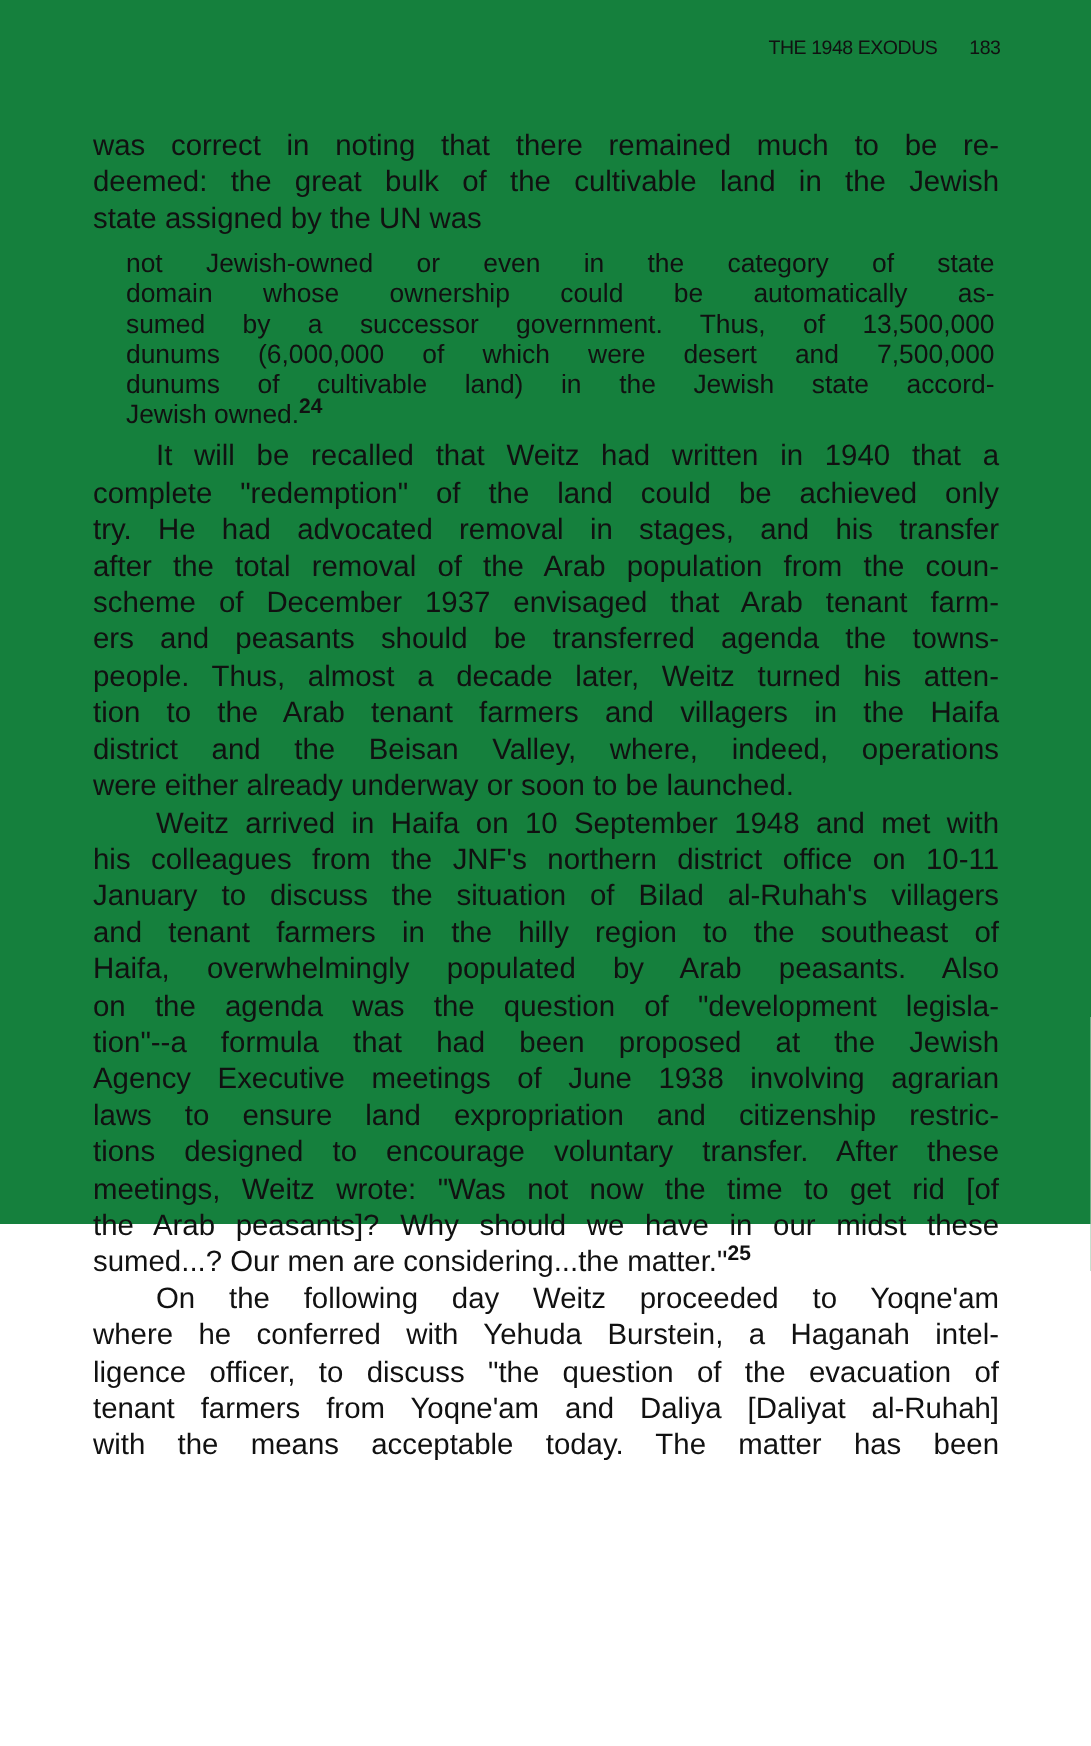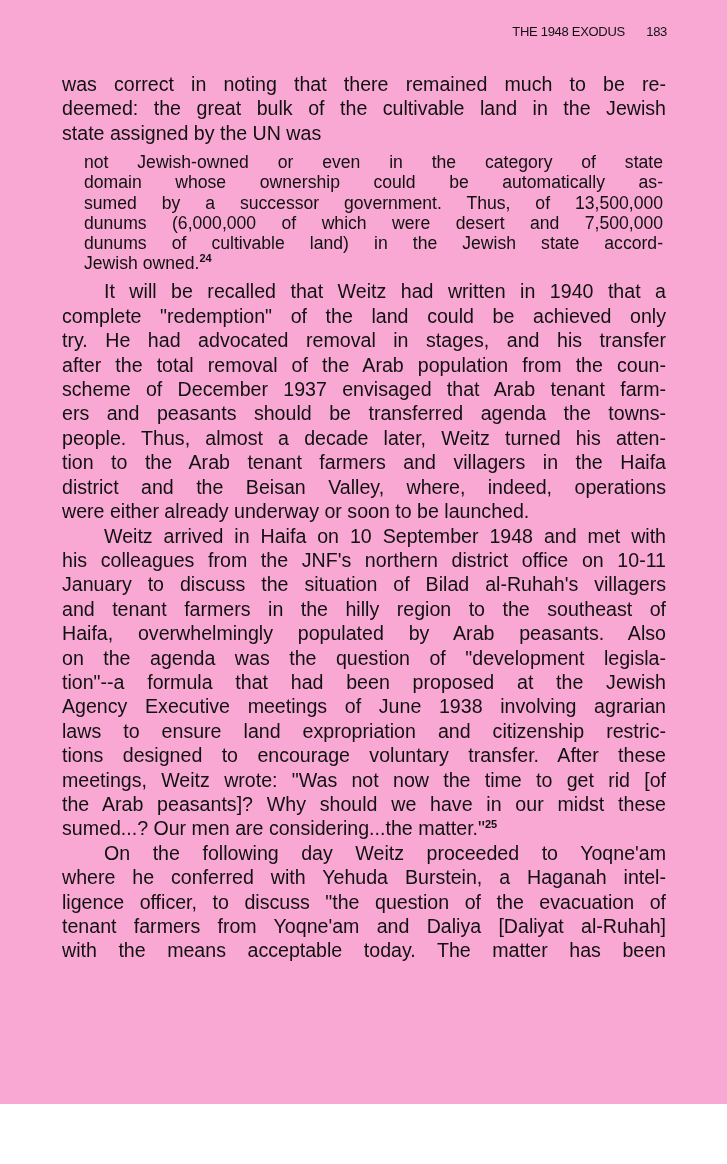--- a/index.html
+++ b/index.html
@@ -1,25 +1,25 @@
 <!DOCTYPE html>
 <html><head>
 <meta charset="utf-8">
 <style>
   html, body { margin: 0; padding: 0; background: #ffffff; }
   body { width: 727px; height: 1164px; position: relative; overflow: hidden; color: #111111; }
-  .page { position: absolute; left: 0; top: 0; width: 727px; height: 1104px; background: #f9a8d4; }
+  .page { position: absolute; left: 0; top: 0; width: 727px; height: 816px; background: #15803d; }
   .header { position: absolute; top: 24px; right: 60px; font-family: "Liberation Sans", sans-serif; font-size: 13px; letter-spacing: -0.3px; color: #111; }
   .header .title { margin-right: 18px; }
-  .body { position: absolute; left: 62px; top: 72px; width: 604px; font-family: "Liberation Sans", sans-serif; font-size: 19.6px; line-height: 24.4px; }
+  .body { position: absolute; left: 62px; top: 85px; width: 604px; font-family: "Liberation Sans", sans-serif; font-size: 19.6px; line-height: 24.4px; }
   .line { display: block; white-space: nowrap; text-align: justify; text-align-last: justify; }
   .line.last { text-align-last: left; }
   .indent { padding-left: 42px; }
   .quote { margin: 7px 0 6px 22px; width: 579px; font-size: 17.6px; line-height: 20.2px; }
-  sup { font-size: 11px; line-height: 0; vertical-align: 7px; font-weight: bold; }
+  sup { font-size: 14px; line-height: 0; vertical-align: 7px; font-weight: bold; }
 </style>
 </head>
 <body>
 
 <div class="page">
   <div class="header">
     <span class="title">THE 1948 EXODUS</span>
     <span>183</span>
   </div>
 

